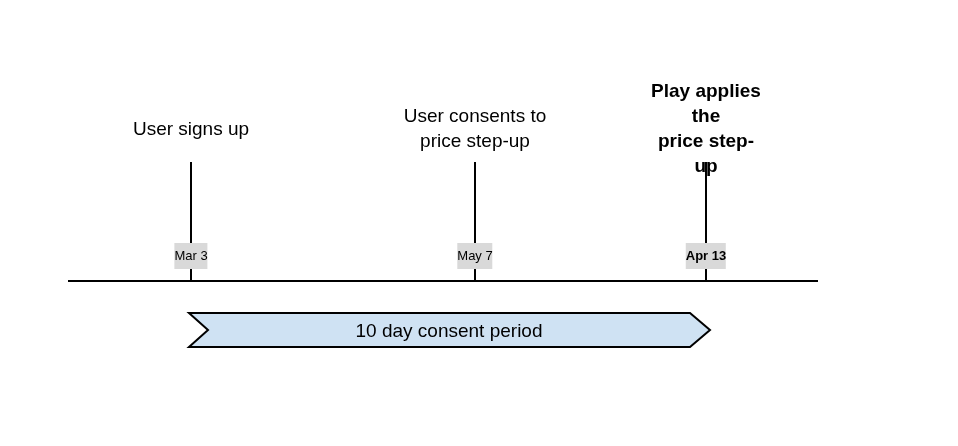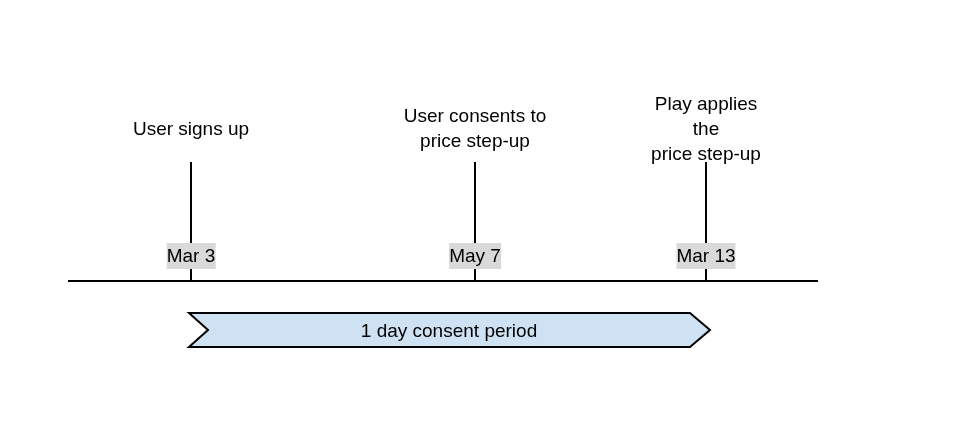--- a/index.html
+++ b/index.html
@@ -42,27 +42,27 @@
     height: 118px;
     transform: translateX(-50%);
     background: var(--line, #000000);
   }
   .date-badge {
     position: absolute;
     top: 256px;
     transform: translate(-50%, -50%);
     background: var(--date-label-background, #d9d9d9);
     padding: 0 0;
-    font-size: 19px;
+    font-size: 13px;
     line-height: 26px;
     white-space: nowrap;
   }
   .e0 { left: 191px; }
   .e1 { left: 475px; }
-  .e2 { left: 706px; }
+  .e2 { left: 706px; font-weight: bold; }
   
   .banner-svg {
     position: absolute;
     left: 0;
     top: 0;
     width: 958px;
     height: 446px;
     pointer-events: none;
   }
   .banner-svg polygon {
@@ -98,21 +98,21 @@
     <div class="tick e1"></div>
     <div class="event-title e1">User consents to
 price step-up</div>
     <div class="date-badge e1">May 7</div>
   </div>
 
   <div>
     <div class="tick e2"></div>
     <div class="event-title e2">Play applies the
 price step-up</div>
-    <div class="date-badge e2">Mar 13</div>
+    <div class="date-badge e2">Apr 13</div>
   </div>
 
   <svg class="banner-svg" viewBox="0 0 958 446" aria-hidden="true">
     <polygon points="189,313 690,313 710,330 690,347 189,347 208,330"></polygon>
   </svg>
-  <div class="banner-label">1 day consent period</div>
+  <div class="banner-label">10 day consent period</div>
 
 </div>
 
 </body></html>

